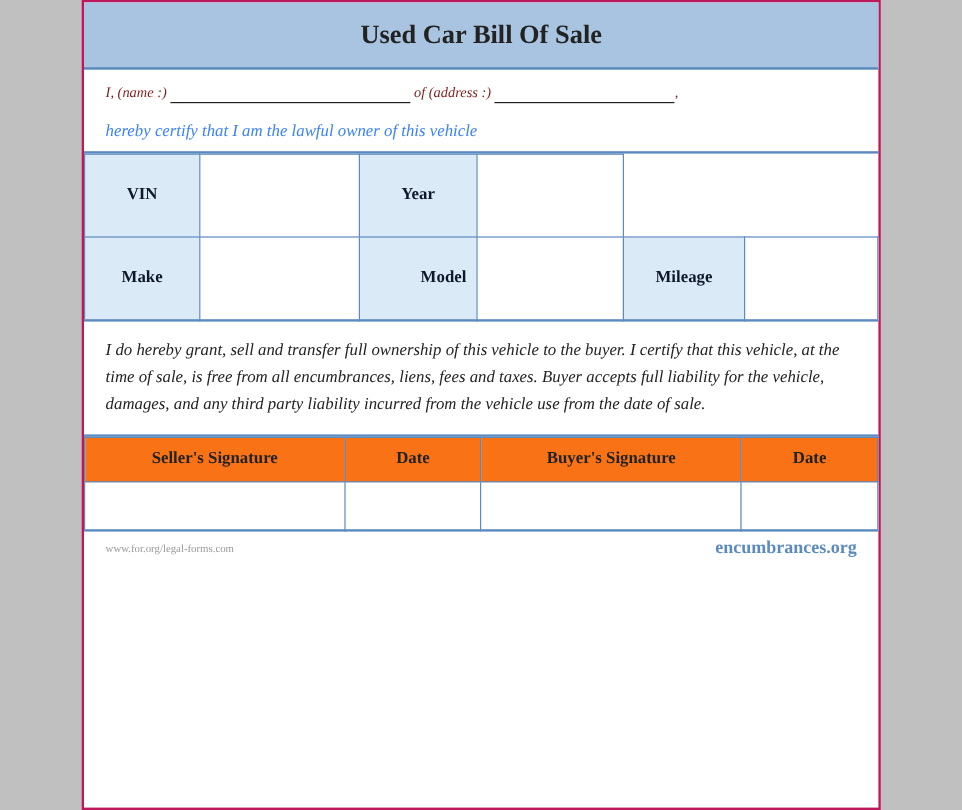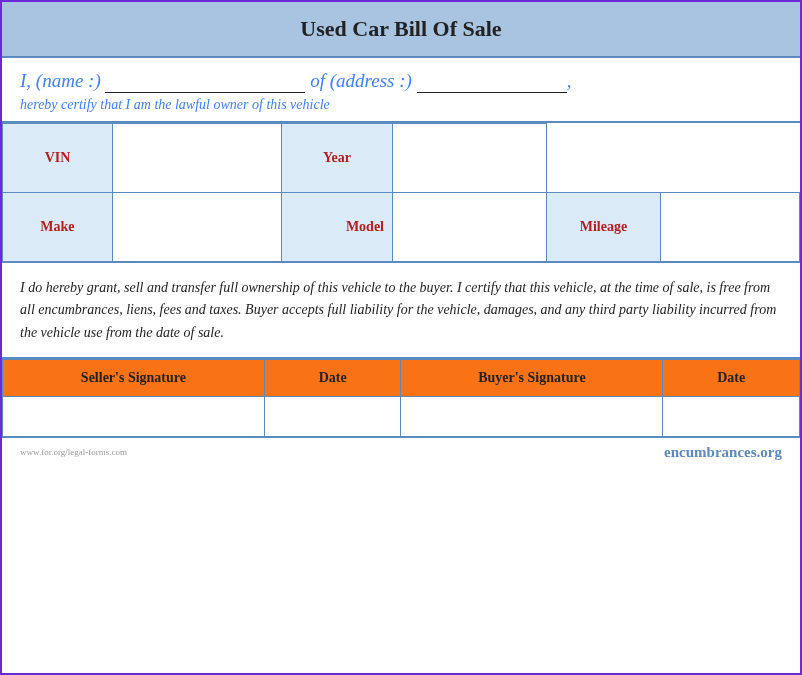--- a/index.html
+++ b/index.html
@@ -9,48 +9,48 @@
     }
     body {
       background: #c0c0c0;
       display: flex;
       justify-content: center;
       align-items: center;
       min-height: 100vh;
       font-family: Georgia, 'Times New Roman', serif;
     }
     .page-wrapper {
-      width: 802px;
+      width: 666px;
       min-height: 675px;
       background: #fff;
-      border: 2px solid #6d28d9;
+      border: 2px solid #be185d;
       padding: 0;
       position: relative;
     }
     .header {
       background: #a8c4e0;
       border-bottom: 2px solid #5b8abf;
       text-align: center;
       padding: 14px 10px;
     }
     .header-title {
       font-size: 22px;
       font-weight: bold;
       color: #222;
       font-style: normal;
     }
     .section-intro {
       padding: 12px 18px 8px 18px;
       border-bottom: 2px solid #5b8abf;
     }
     .intro-line1 {
-      font-size: 19px;
-      color: #3b82f6;
+      font-size: 12px;
+      color: #7f1d1d;
       font-style: italic;
-      margin-bottom: 4px;
+      margin-bottom: 16px;
     }
     .intro-line2 {
       font-size: 14px;
       color: #3b82f6;
       font-style: italic;
     }
     .underline {
       display: inline-block;
       border-bottom: 1px solid #222;
       min-width: 200px;
@@ -62,21 +62,21 @@
     }
     .vehicle-table {
       width: 100%;
       border-collapse: collapse;
       border-bottom: 2px solid #5b8abf;
     }
     .vehicle-table td {
       border: 1px solid #5b8abf;
       padding: 26px 8px;
       font-size: 14px;
-      color: #b91c1c;
+      color: #0f172a;
     }
     .vehicle-table .label-cell {
       background: #daeaf7;
       text-align: center;
       font-weight: bold;
       font-style: normal;
       width: 130px;
     }
     .vehicle-table .value-cell {
       background: #fff;

